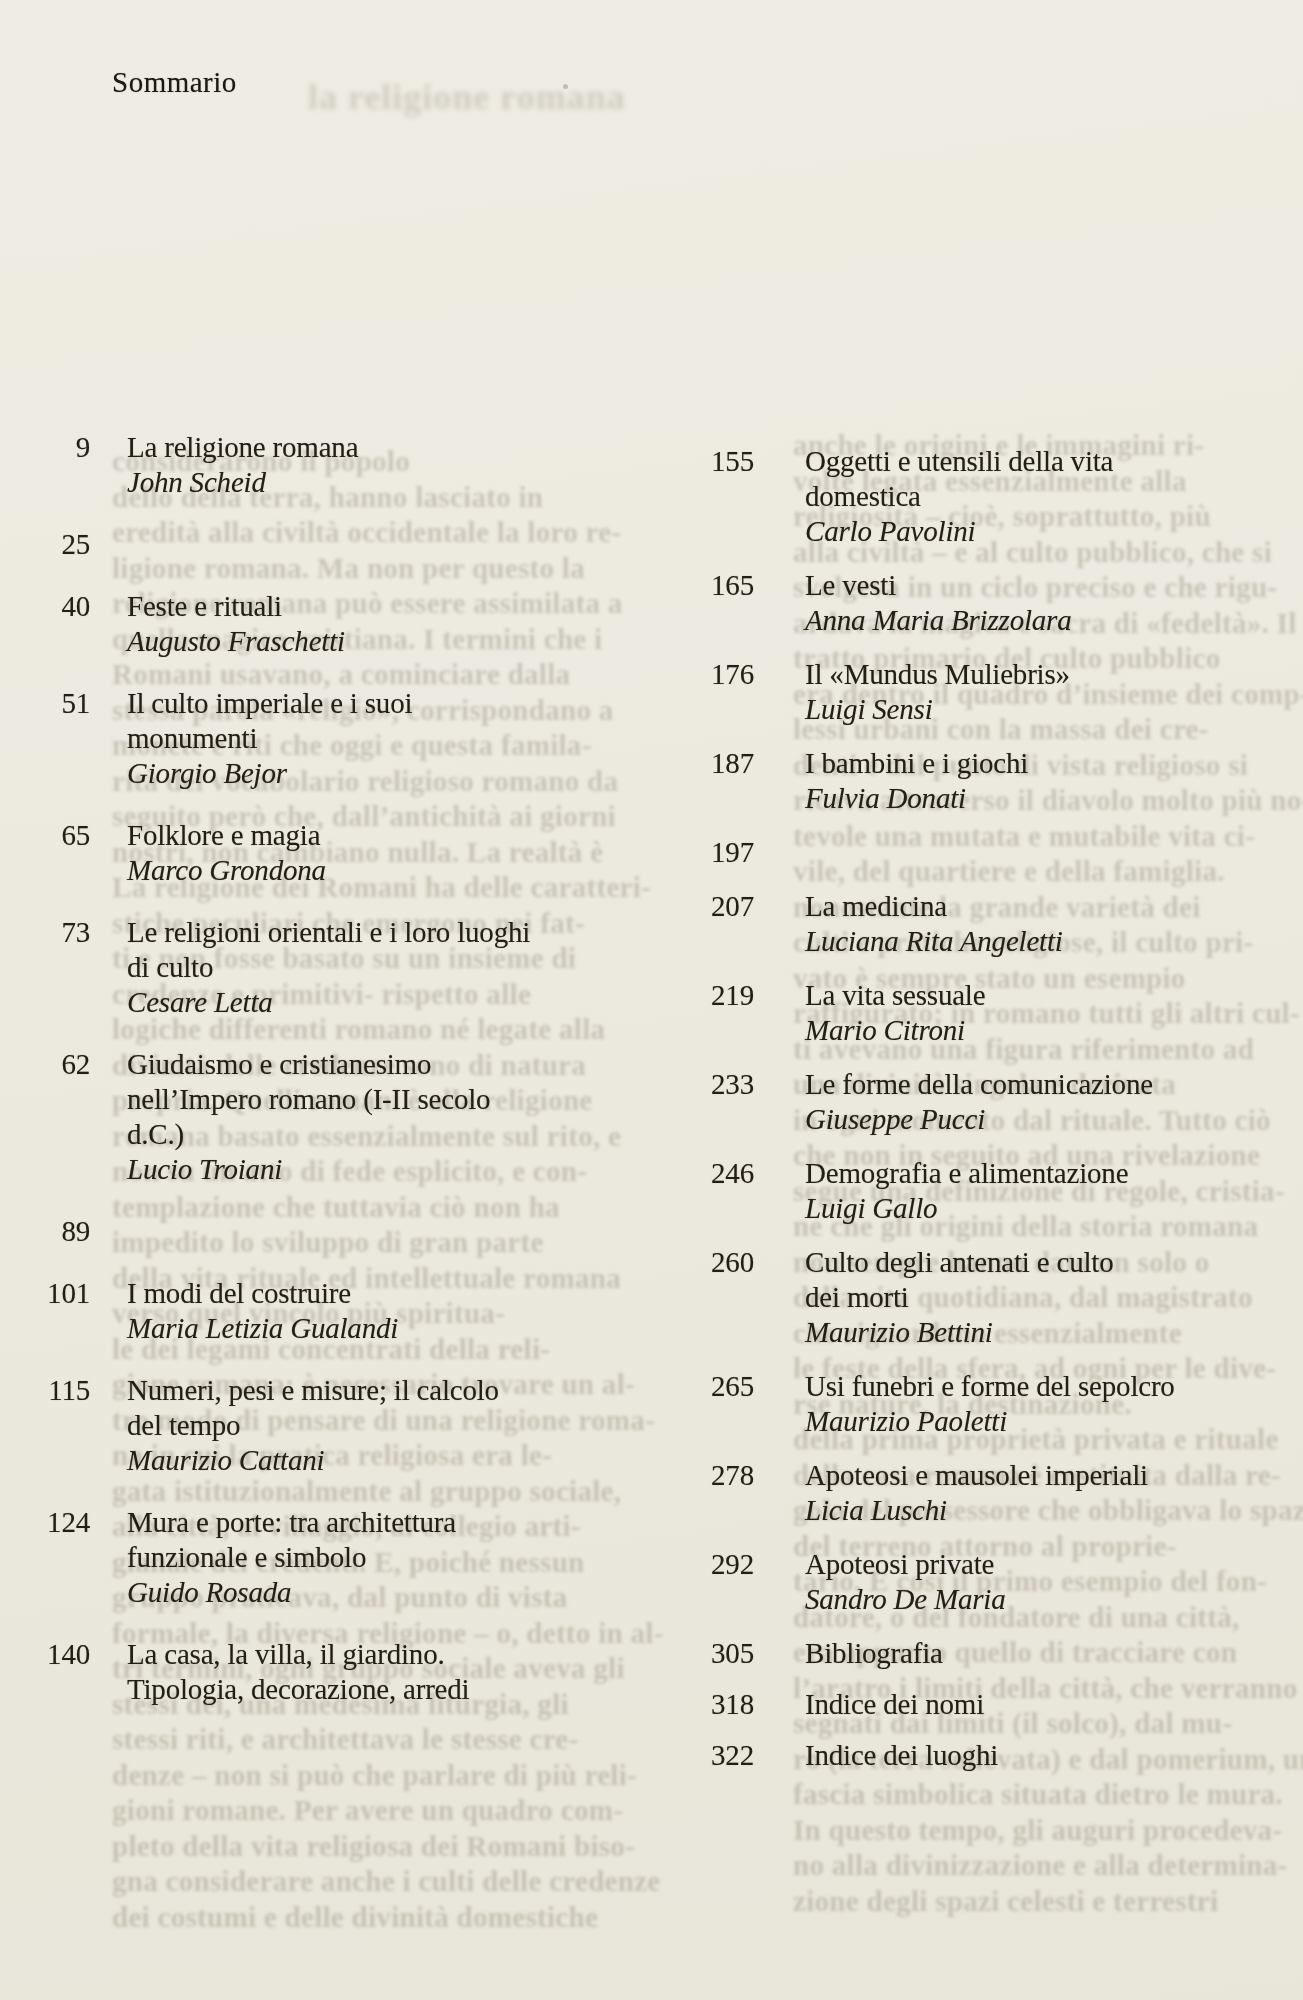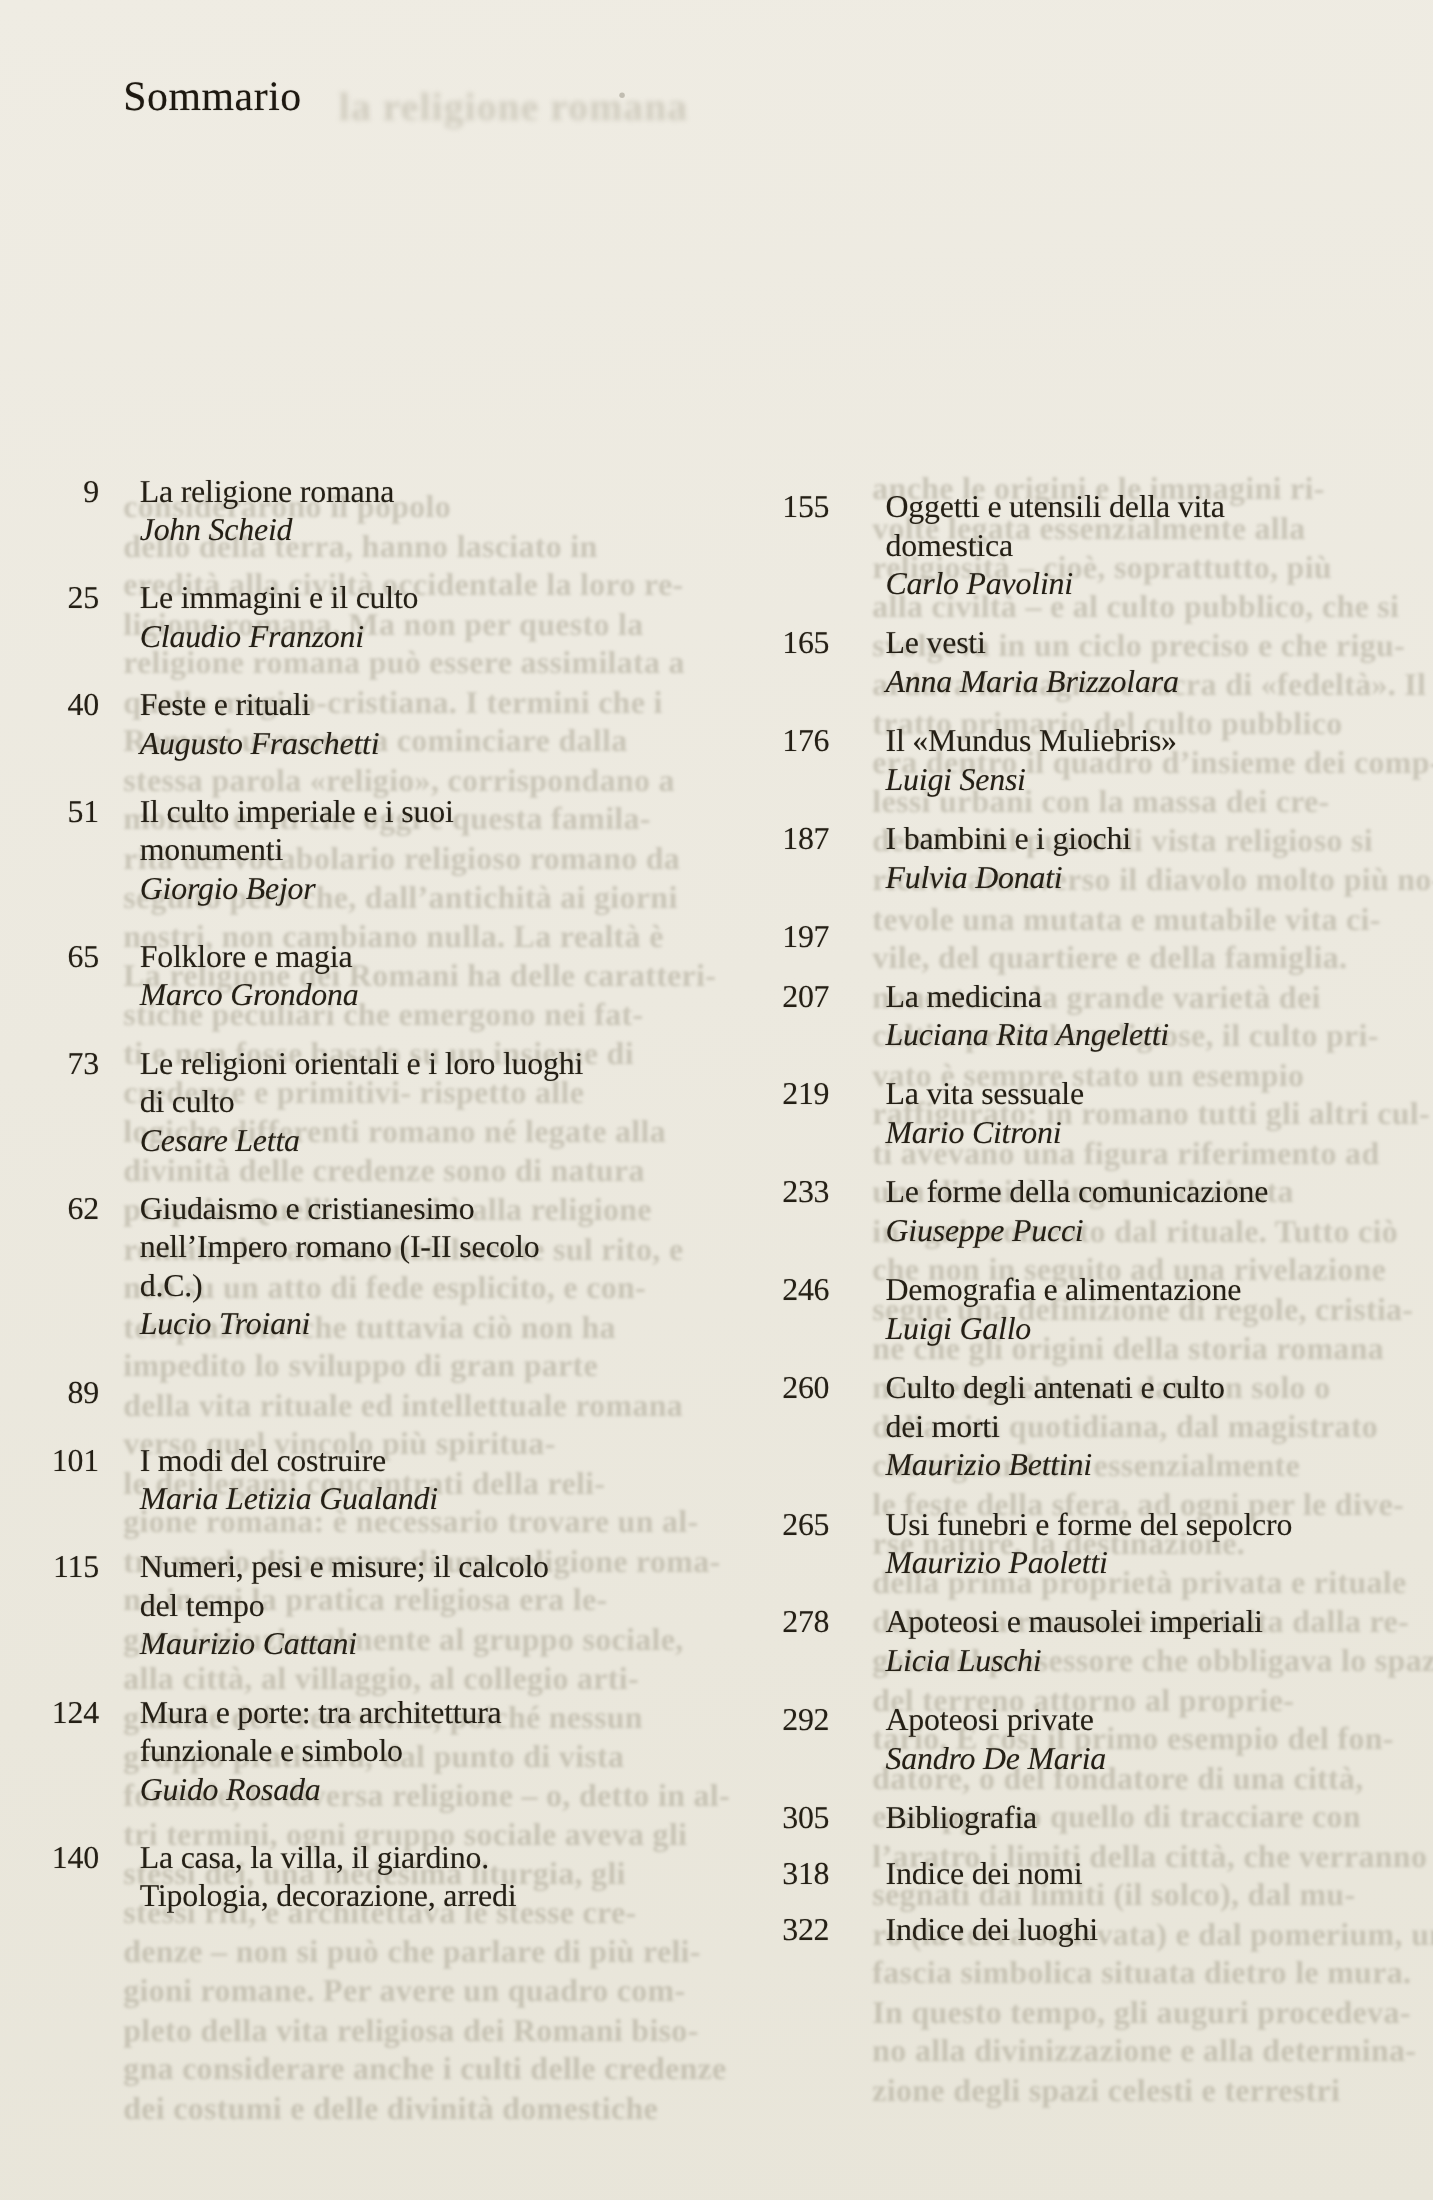--- a/index.html
+++ b/index.html
@@ -5,21 +5,21 @@
   html,body{margin:0;padding:0;}
   body{
     width:1303px;height:2000px;overflow:hidden;position:relative;
     background:linear-gradient(173deg,#efece3 0%,#ece9df 45%,#e8e5d9 100%);
     font-family:"Liberation Serif","DejaVu Serif",serif;
     color:#241f15;
   }
   .page{position:absolute;inset:0;}
   .title{
     position:absolute;left:112px;top:66px;margin:0;
-    font-size:38px;font-weight:normal;letter-spacing:.5px;
+    font-size:29px;font-weight:normal;letter-spacing:.5px;
     color:#1d1810;text-shadow:0 0 1px rgba(35,30,20,.45);text-align:center;
   }
   
   .ghost-heading{
     position:absolute;left:308px;top:76px;width:420px;
     font-size:36px;font-weight:bold;letter-spacing:1px;
     color:rgba(138,133,110,.30);filter:blur(2.6px);
     white-space:nowrap;
   }
   .ghost-block{
@@ -149,24 +149,20 @@
   <div class="col col-left" id="col-left">
       <div class="entry">
         <div class="num">9</div>
         <div class="txt">
           <div class="line">La religione romana</div>
           <div class="author">John Scheid</div>
         </div>
       </div>
       <div class="entry">
         <div class="num">25</div>
-        <div class="txt">
-          <div class="line">Le immagini e il culto</div>
-          <div class="author">Claudio Franzoni</div>
-        </div>
       </div>
       <div class="entry">
         <div class="num">40</div>
         <div class="txt">
           <div class="line">Feste e rituali</div>
           <div class="author">Augusto Fraschetti</div>
         </div>
       </div>
       <div class="entry">
         <div class="num">51</div>

